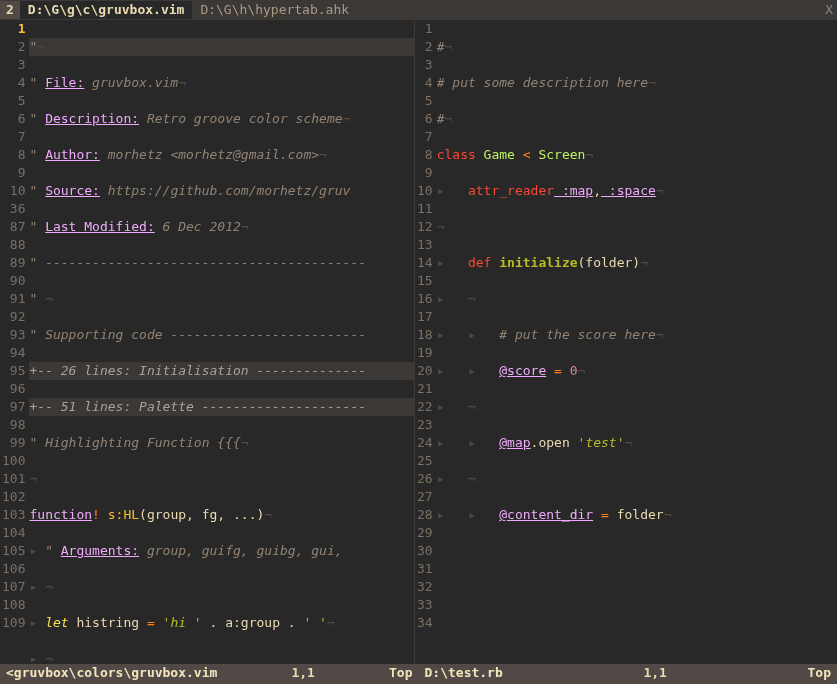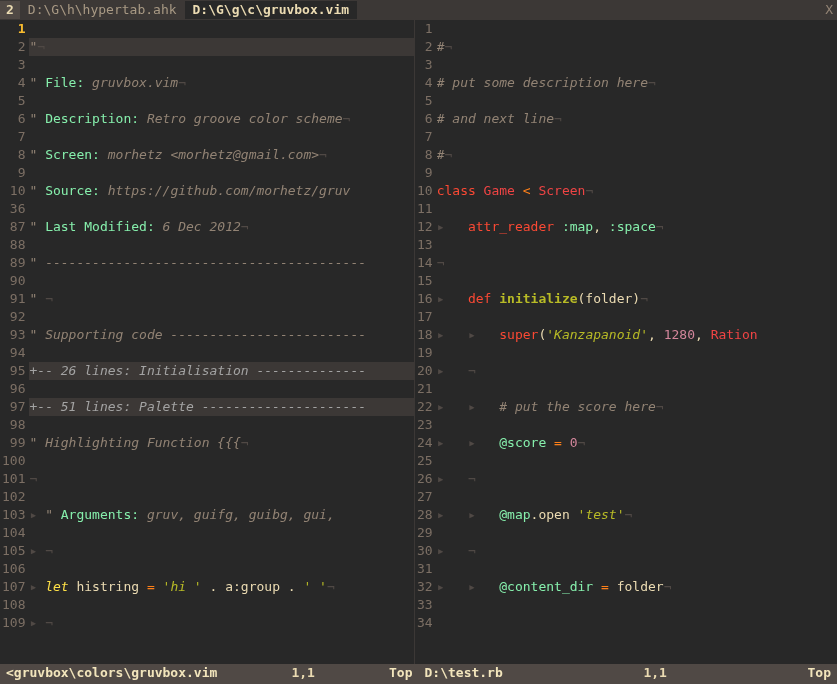--- a/index.html
+++ b/index.html
@@ -83,32 +83,32 @@
   .pane-status > div { flex: 1; }
   
   .cm { color: #928374; font-style: italic; }
   .str { color: #b8bb26; font-style: italic; }
   .kw { color: #fb4934; }
   .fn { color: #b8bb26; font-weight: bold; }
   .fn-a { color: #fabd2f; }
   .id { color: #ebdbb2; }
   .op { color: #fe8019; }
   .num { color: #d3869b; }
-  .ty { color: #ef4444; }
-  .sym { color: #86efac; }
+  .ty { color: #bef264; }
+  .sym { color: #f0abfc; text-decoration: underline; }
   .ws { color: #504945; }
   .let { color: #fde047; font-style: italic; }
 </style>
 </head>
 <body>
 
 <div class="tabs">
   <span class="tab-num">2</span>
+  <span class="tab active">D:\G\g\c\gruvbox.vim</span>
   <span class="tab">D:\G\h\hypertab.ahk</span>
-  <span class="tab active">D:\G\g\c\gruvbox.vim</span>
   <span class="tab-close">X</span>
 </div>
 
 <div class="panes">
 
   <div class="pane pane-left">
     <div class="gutter" id="gutter-left">
         <div class="act">  1</div>
         <div>  2</div>
         <div>  3</div>
@@ -141,31 +141,32 @@
         <div>105</div>
         <div>106</div>
         <div>107</div>
         <div>108</div>
         <div>109</div>
       </div>
     <div class="code">
 <div class="line cursorline"><span class="cm">"</span><span class="ws">¬</span></div>
 <div class="line"><span class="cm">" </span><span class="sym">File:</span><span class="cm"> gruvbox.vim</span><span class="ws">¬</span></div>
 <div class="line"><span class="cm">" </span><span class="sym">Description:</span><span class="cm"> Retro groove color scheme</span><span class="ws">¬</span></div>
-<div class="line"><span class="cm">" </span><span class="sym">Screen:</span><span class="cm"> morhetz &lt;morhetz@gmail.com&gt;</span><span class="ws">¬</span></div>
+<div class="line"><span class="cm">" </span><span class="sym">Author:</span><span class="cm"> morhetz &lt;morhetz@gmail.com&gt;</span><span class="ws">¬</span></div>
 <div class="line"><span class="cm">" </span><span class="sym">Source:</span><span class="cm"> https://github.com/morhetz/gruv</span></div>
 <div class="line"><span class="cm">" </span><span class="sym">Last Modified:</span><span class="cm"> 6 Dec 2012</span><span class="ws">¬</span></div>
 <div class="line"><span class="cm">" </span><span class="cm">-----------------------------------------</span></div>
 <div class="line"><span class="cm">"</span><span class="ws"> ¬</span></div>
 <div class="line"><span class="cm">" </span><span class="cm">Supporting code</span><span class="cm"> -------------------------</span></div>
 <div class="line fold">+-- 26 lines: Initialisation --------------</div>
 <div class="line fold">+-- 51 lines: Palette ---------------------</div>
 <div class="line"><span class="cm">" </span><span class="cm">Highlighting Function {{{</span><span class="ws">¬</span></div>
 <div class="line"><span class="ws">¬</span></div>
-<div class="line"><span class="ws">▸ </span><span class="cm">" </span><span class="sym">Arguments:</span><span class="cm"> gruv, guifg, guibg, gui, </span></div>
+<div class="line"><span class="sym">function</span><span class="op">!</span><span class="fn-a"> s:HL</span><span class="id">(group, fg, ...)</span><span class="ws">¬</span></div>
+<div class="line"><span class="ws">▸ </span><span class="cm">" </span><span class="sym">Arguments:</span><span class="cm"> group, guifg, guibg, gui, </span></div>
 <div class="line"><span class="ws">▸ </span><span class="ws">¬</span></div>
 <div class="line"><span class="ws">▸ </span><span class="let">let</span><span class="id"> histring </span><span class="op">=</span><span class="str"> 'hi '</span><span class="id"> . </span><span class="id">a:group</span><span class="id"> . </span><span class="str">' '</span><span class="ws">¬</span></div>
 <div class="line"><span class="ws">▸ </span><span class="ws">¬</span></div>
 
 
 
 
 
 
 
@@ -214,27 +215,25 @@
         <div> 29</div>
         <div> 30</div>
         <div> 31</div>
         <div> 32</div>
         <div> 33</div>
         <div> 34</div>
       </div>
     <div class="code">
 <div class="line"><span class="cm">#</span><span class="ws">¬</span></div>
 <div class="line"><span class="cm"># put some description here</span><span class="ws">¬</span></div>
-<div class="line"><span class="cm"># and next line</span><span class="ws">¬</span></div>
 <div class="line"><span class="cm">#</span><span class="ws">¬</span></div>
 <div class="line"><span class="kw">class</span><span class="ty"> Game</span><span class="op"> &lt; </span><span class="ty">Screen</span><span class="ws">¬</span></div>
 <div class="line"><span class="ws">▸   </span><span class="kw">attr_reader</span><span class="sym"> :map</span><span class="id">,</span><span class="sym"> :space</span><span class="ws">¬</span></div>
 <div class="line"><span class="ws">¬</span></div>
 <div class="line"><span class="ws">▸   </span><span class="kw">def</span><span class="fn"> initialize</span><span class="id">(folder)</span><span class="ws">¬</span></div>
-<div class="line"><span class="ws">▸   ▸   </span><span class="kw">super</span><span class="id">(</span><span class="str">'Kanzapanoid'</span><span class="id">, </span><span class="num">1280</span><span class="id">, </span><span class="ty">Ration</span></div>
 <div class="line"><span class="ws">▸   </span><span class="ws">¬</span></div>
 <div class="line"><span class="ws">▸   ▸   </span><span class="cm"># put the score here</span><span class="ws">¬</span></div>
 <div class="line"><span class="ws">▸   ▸   </span><span class="sym">@score</span><span class="op"> = </span><span class="num">0</span><span class="ws">¬</span></div>
 <div class="line"><span class="ws">▸   </span><span class="ws">¬</span></div>
 <div class="line"><span class="ws">▸   ▸   </span><span class="sym">@map</span><span class="id">.</span><span class="id">open</span><span class="id"> </span><span class="str">'test'</span><span class="ws">¬</span></div>
 <div class="line"><span class="ws">▸   </span><span class="ws">¬</span></div>
 <div class="line"><span class="ws">▸   ▸   </span><span class="sym">@content_dir</span><span class="op"> = </span><span class="id">folder</span><span class="ws">¬</span></div>
 
 
 

